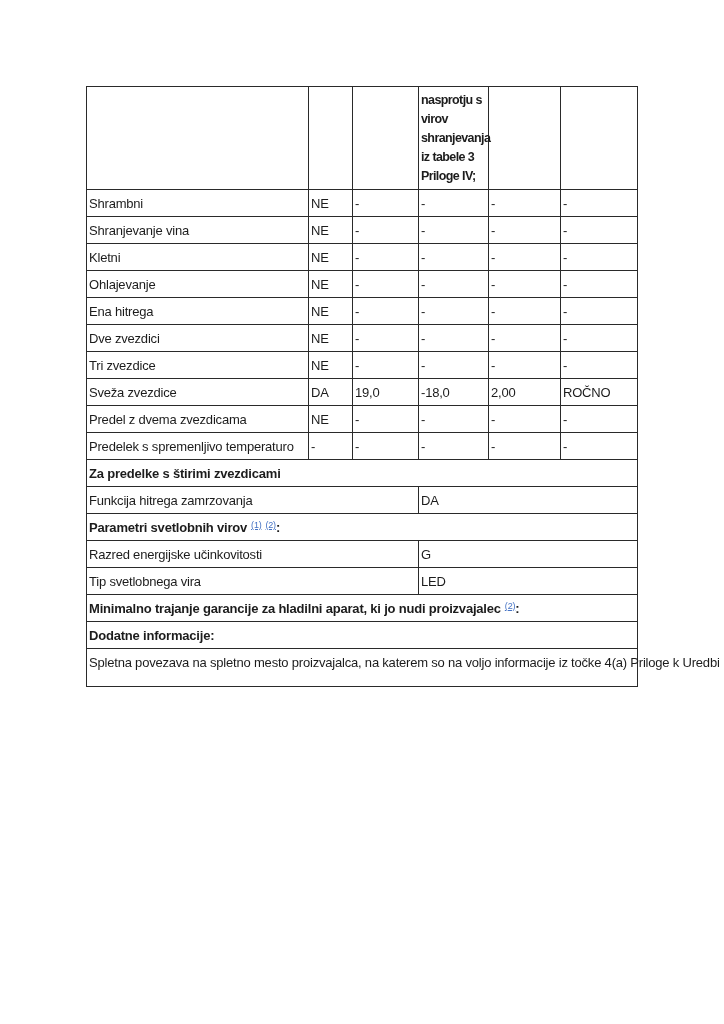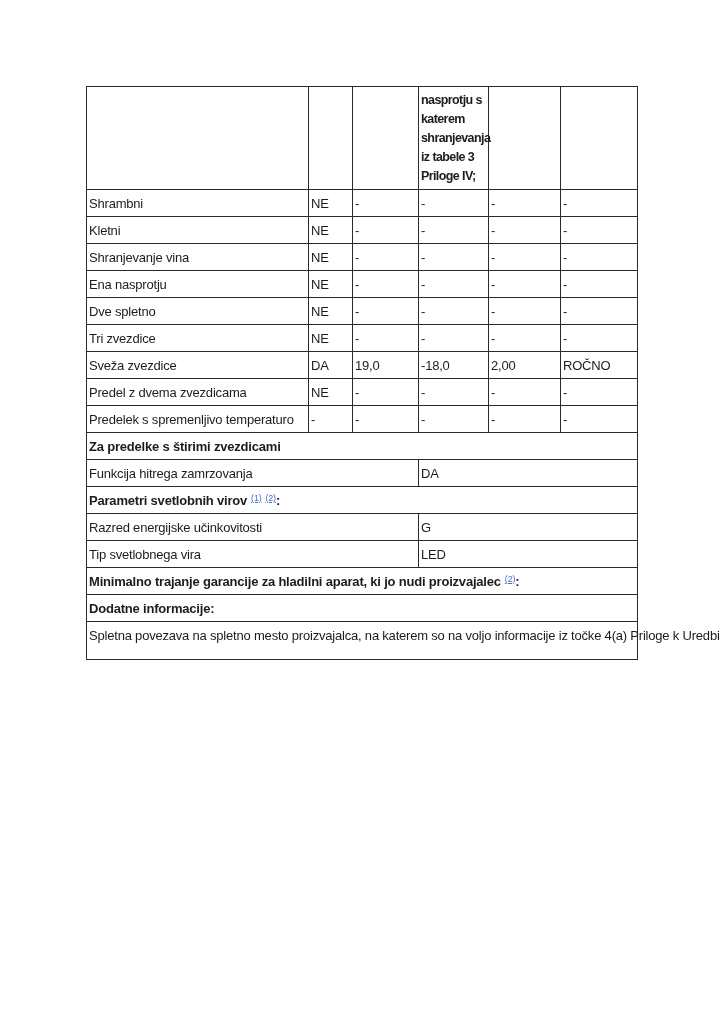--- a/index.html
+++ b/index.html
@@ -64,63 +64,71 @@
         <col style="width:77px">
     </colgroup>
 
     <tbody>
         <tr class="hdr">
       <td></td>
       <td></td>
       <td></td>
       <td class="b note-cell">
         <div class="note-line">nasprotju s</div>
-        <div class="note-line">katerem</div>
+        <div class="note-line">virov</div>
         <div class="note-line">shranjevanja</div>
         <div class="note-line">iz tabele 3</div>
         <div class="note-line">Priloge IV;</div>
       </td>
       <td></td>
       <td></td>
     </tr>
 
     <tr>
       <td>Shrambni</td>
       <td>NE</td>
       <td>-</td>
       <td>-</td>
       <td>-</td>
       <td>-</td>
     </tr>
     <tr>
+      <td>Shranjevanje vina</td>
+      <td>NE</td>
+      <td>-</td>
+      <td>-</td>
+      <td>-</td>
+      <td>-</td>
+    </tr>
+    <tr>
       <td>Kletni</td>
       <td>NE</td>
       <td>-</td>
       <td>-</td>
       <td>-</td>
       <td>-</td>
     </tr>
     <tr>
-      <td>Shranjevanje vina</td>
-      <td>NE</td>
-      <td>-</td>
-      <td>-</td>
-      <td>-</td>
-      <td>-</td>
-    </tr>
-    <tr>
-      <td>Ena nasprotju</td>
-      <td>NE</td>
-      <td>-</td>
-      <td>-</td>
-      <td>-</td>
-      <td>-</td>
-    </tr>
-    <tr>
-      <td>Dve spletno</td>
+      <td>Ohlajevanje</td>
+      <td>NE</td>
+      <td>-</td>
+      <td>-</td>
+      <td>-</td>
+      <td>-</td>
+    </tr>
+    <tr>
+      <td>Ena hitrega</td>
+      <td>NE</td>
+      <td>-</td>
+      <td>-</td>
+      <td>-</td>
+      <td>-</td>
+    </tr>
+    <tr>
+      <td>Dve zvezdici</td>
       <td>NE</td>
       <td>-</td>
       <td>-</td>
       <td>-</td>
       <td>-</td>
     </tr>
     <tr>
       <td>Tri zvezdice</td>
       <td>NE</td>
       <td>-</td>

